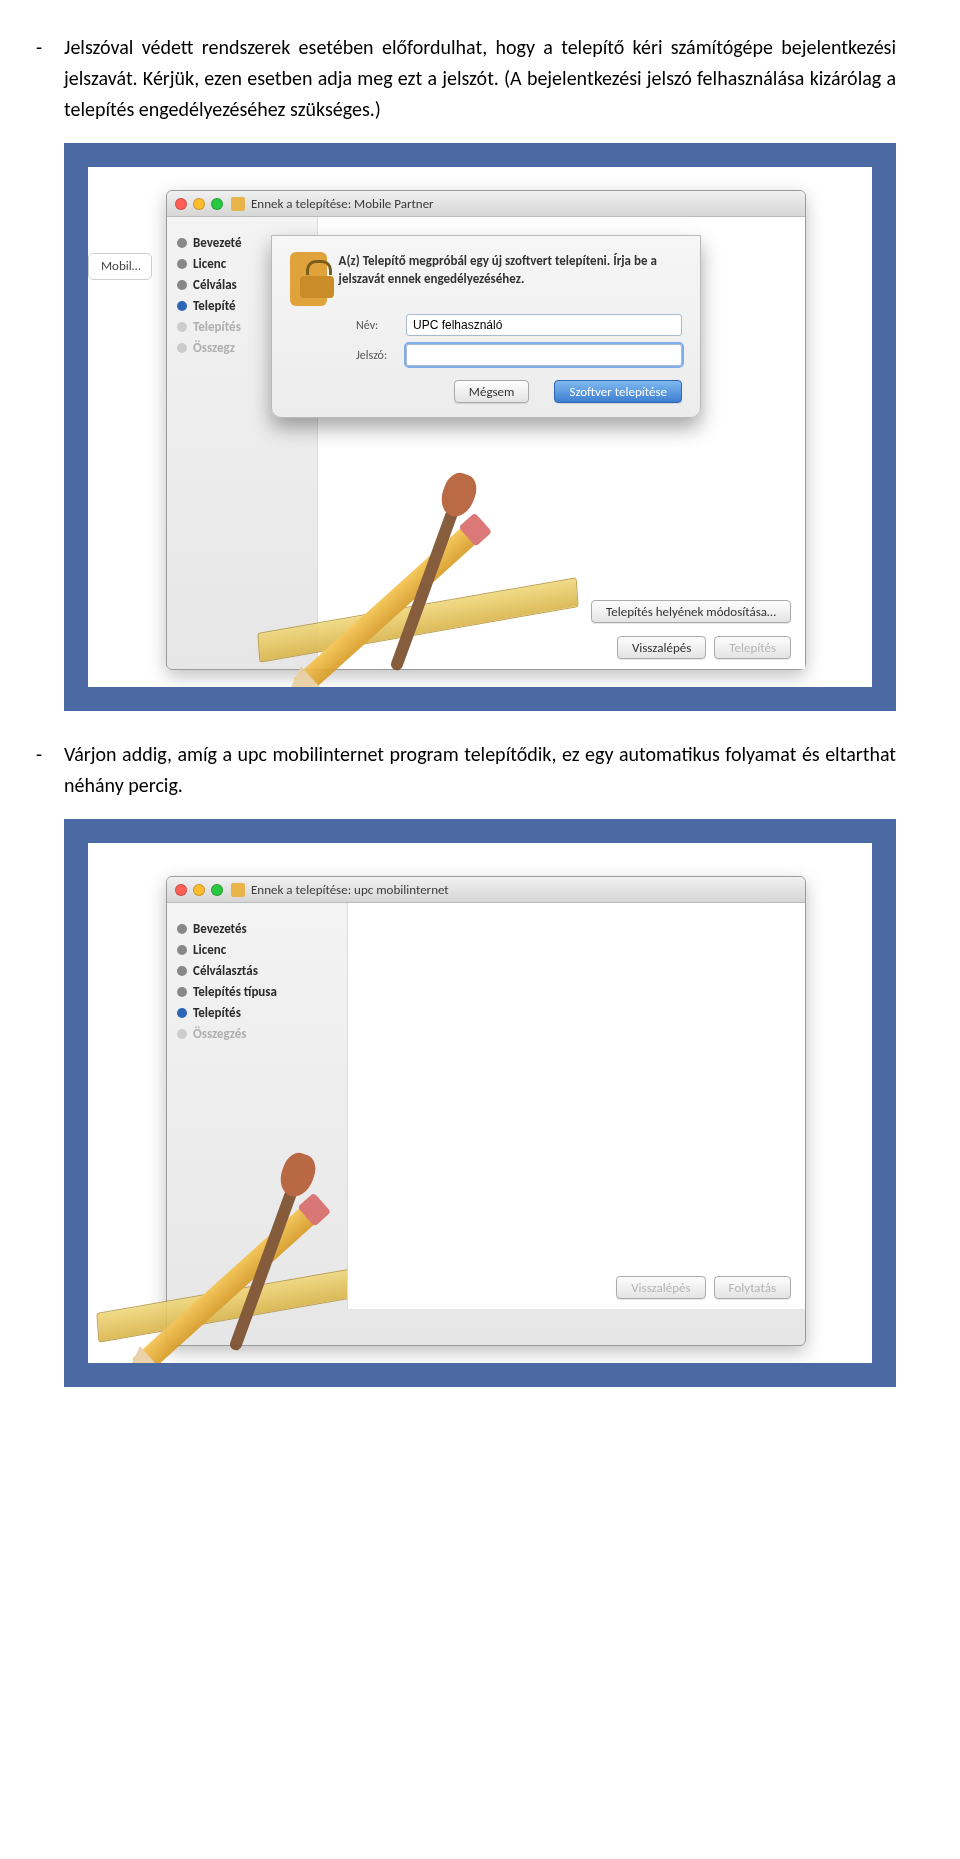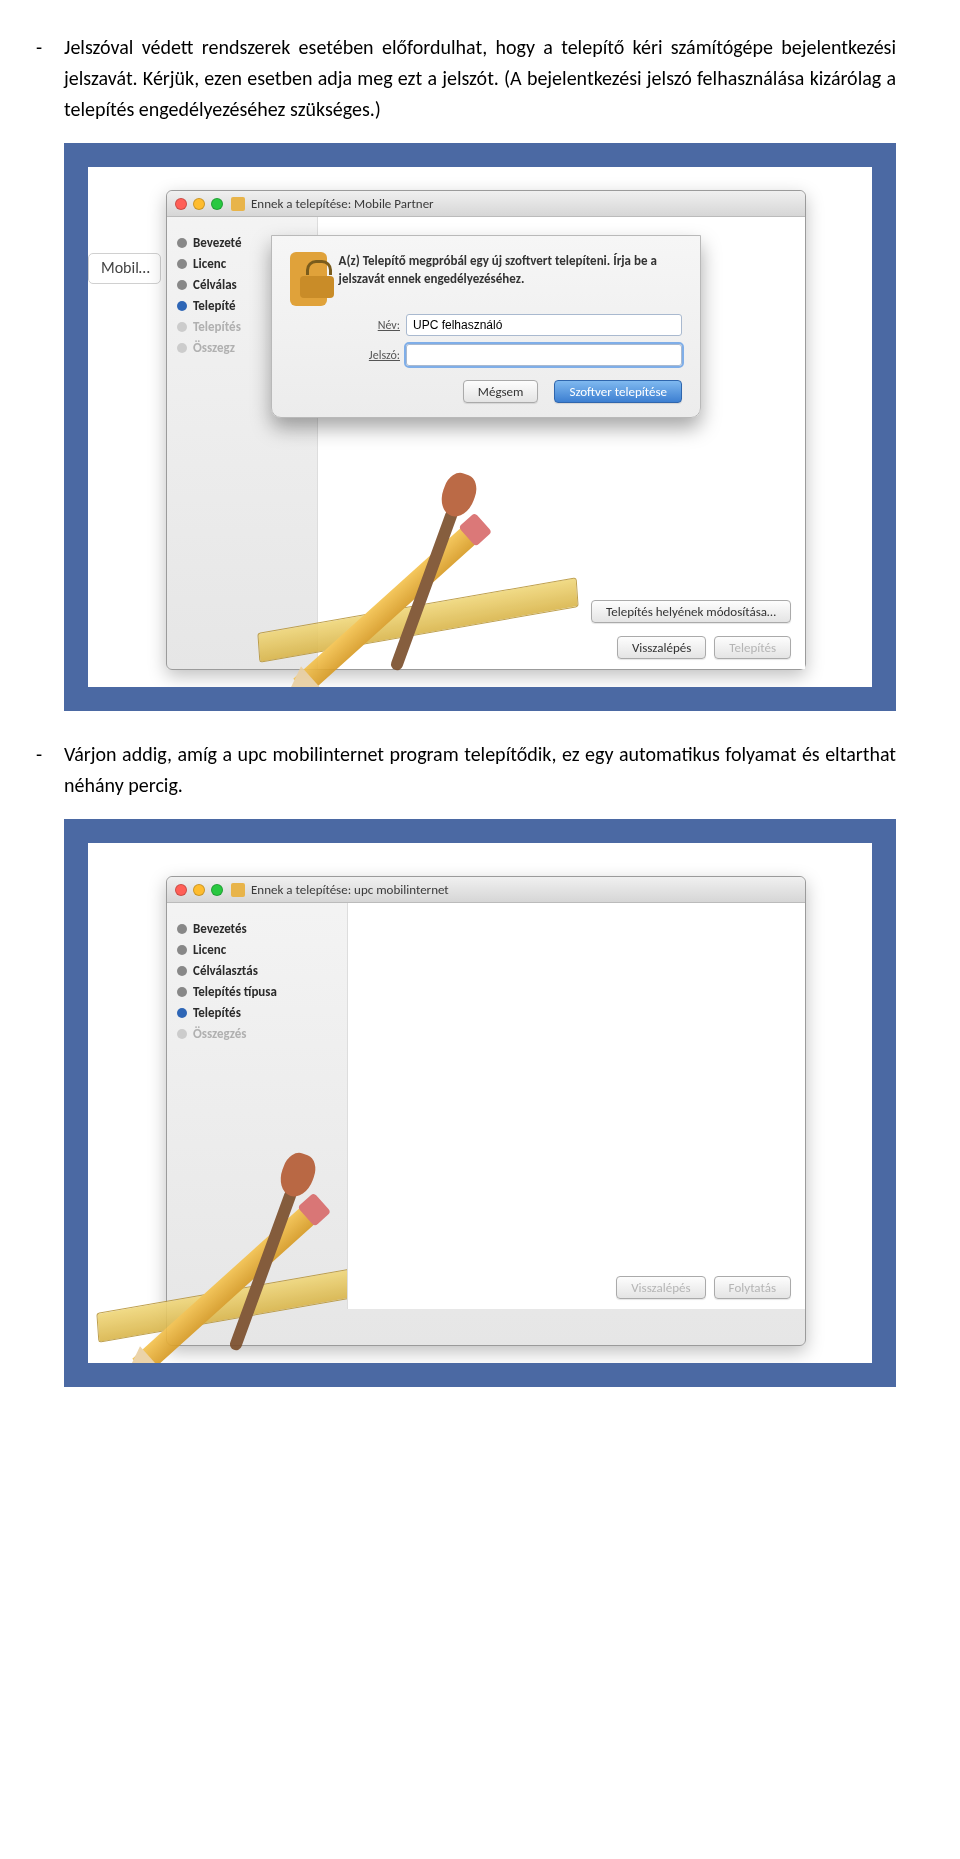--- a/index.html
+++ b/index.html
@@ -33,44 +33,44 @@
   .footer-btns { position:absolute; right:14px; bottom:10px; display:flex; gap:8px; }
 
   
   .sheet { position:absolute; left:50%; top:44px; transform:translateX(-50%); width:430px; background:linear-gradient(#f6f6f6,#ececec); border:1px solid #b9b9b9; border-radius:0 0 10px 10px; box-shadow:0 10px 20px rgba(0,0,0,.35); padding:16px 18px 14px; }
   .sheet .row{ display:flex; align-items:flex-start; gap:12px; }
   .lock { width:54px;height:54px; background:#e0a23a; border-radius:6px; position:relative; }
   .lock::before{ content:""; position:absolute; width:20px;height:12px; border:3px solid #7a5c1c; border-bottom:none; border-radius:10px 10px 0 0; top:8px; left:16px;}
   .lock::after{ content:""; position:absolute; width:34px;height:22px; background:#c98c28; border-radius:4px; bottom:8px; left:10px;}
   .sheet .msg{ font-size:13px; font-weight:bold; color:#333; line-height:1.35; }
   .field-row{ display:flex; align-items:center; gap:6px; margin:8px 0 0 66px; font-size:12px; }
-  .field-row label{ width:44px; text-align:right; color:#555;text-decoration:underline;}
+  .field-row label{ width:44px; text-align:left; color:#555;}
   .field-row input{ flex:1; height:22px; border:1px solid #a9b9cf; border-radius:3px; padding:0 6px; font-size:12px; background:#fff;}
-  .sheet-btns{ display:flex; justify-content:flex-end; gap:16px; margin-top:14px; }
+  .sheet-btns{ display:flex; justify-content:flex-end; gap:25px; margin-top:14px; }
 
   .change-loc { position:absolute; right:14px; bottom:46px; }
 
   
   .art { position:absolute; left:-40px; bottom:-36px; width:320px; height:300px; opacity:.9; }
   .ruler{ position:absolute; left:-20px; bottom:70px; width:320px; height:30px; background:linear-gradient(#f0d77a,#d9b54a); transform:skewY(-6deg) rotate(-4deg); border-radius:3px; border:1px solid #b8963a;}
   .pencil{ position:absolute; left:30px; bottom:10px; width:240px; height:22px; background:linear-gradient(#f4c24d,#d79a22); border-radius:0 11px 11px 0; transform:rotate(-42deg); transform-origin:left bottom;}
   .pencil::before{content:"";position:absolute;left:-34px;top:-4px;border:14px solid transparent;border-right:34px solid #e9cfa0;}
   .pencil-eraser{position:absolute;right:-6px;top:-2px;width:22px;height:26px;background:#d86a6a;border-radius:4px;}
   .brush{ position:absolute; left:140px; bottom:30px; width:12px; height:170px; background:#7a4d2a; border-radius:6px; transform:rotate(20deg); }
   .brush::after{content:"";position:absolute;top:-38px;left:-10px;width:32px;height:44px;background:#b45a33;border-radius:50% 50% 60% 60%;}
 
   
   .head2 { text-align:center; font-weight:bold; font-size:14px; padding:10px 0 6px; color:#333; background:linear-gradient(#f7f7f7,#e9e9e9); border-bottom:1px solid #ddd;}
   .status-area{ padding: 100px 26px 0 26px; }
   .status-text{ font-size:17px; font-weight:bold; color:#4a4a4a; margin-bottom:10px; }
   .progress{ height:18px; border:1px solid #a9a9a9; border-radius:4px; background:#f3f3f3; overflow:hidden; position:relative;}
   .progress .fill{ position:absolute; left:0; top:0; bottom:0; width:7%; background:repeating-linear-gradient(45deg,#2f79d4 0 12px,#5a9ae4 12px 24px); }
 
   
-  .under-tab { position:absolute; left:0px; top:86px; background:#fff; border:1px solid #d0d0d0; border-radius:5px; padding:4px 10px 6px 12px; font-size:16px; color:#444; }
+  .under-tab { position:absolute; left:0px; top:86px; background:#fff; border:1px solid #d0d0d0; border-radius:5px; padding:4px 10px 6px 12px; font-size:13px; color:#444; }
 
   .page-num { text-align:right; font-size:18px; margin-top:36px; padding-right:4px;}
 </style>
 </head>
 <body>
 
 <div class="page">
 
   <div class="para bullet-row">
     <span class="dash">-</span>

